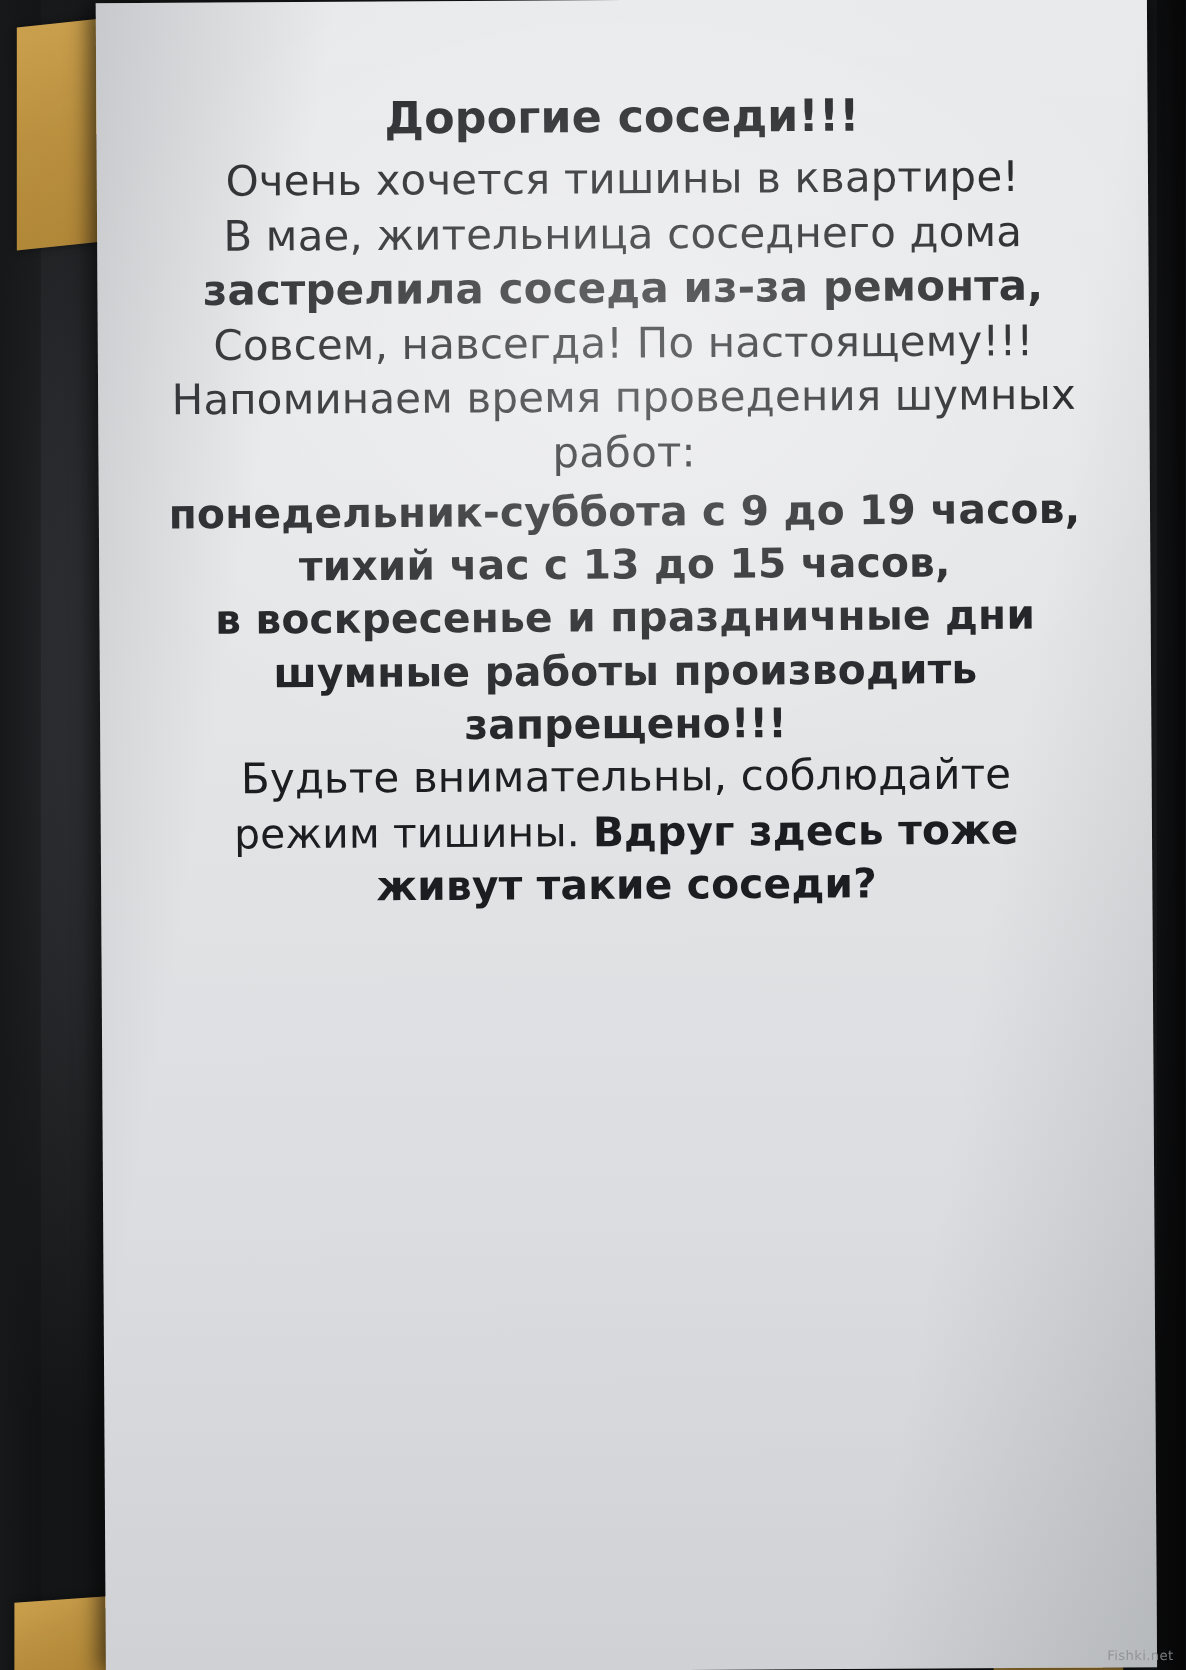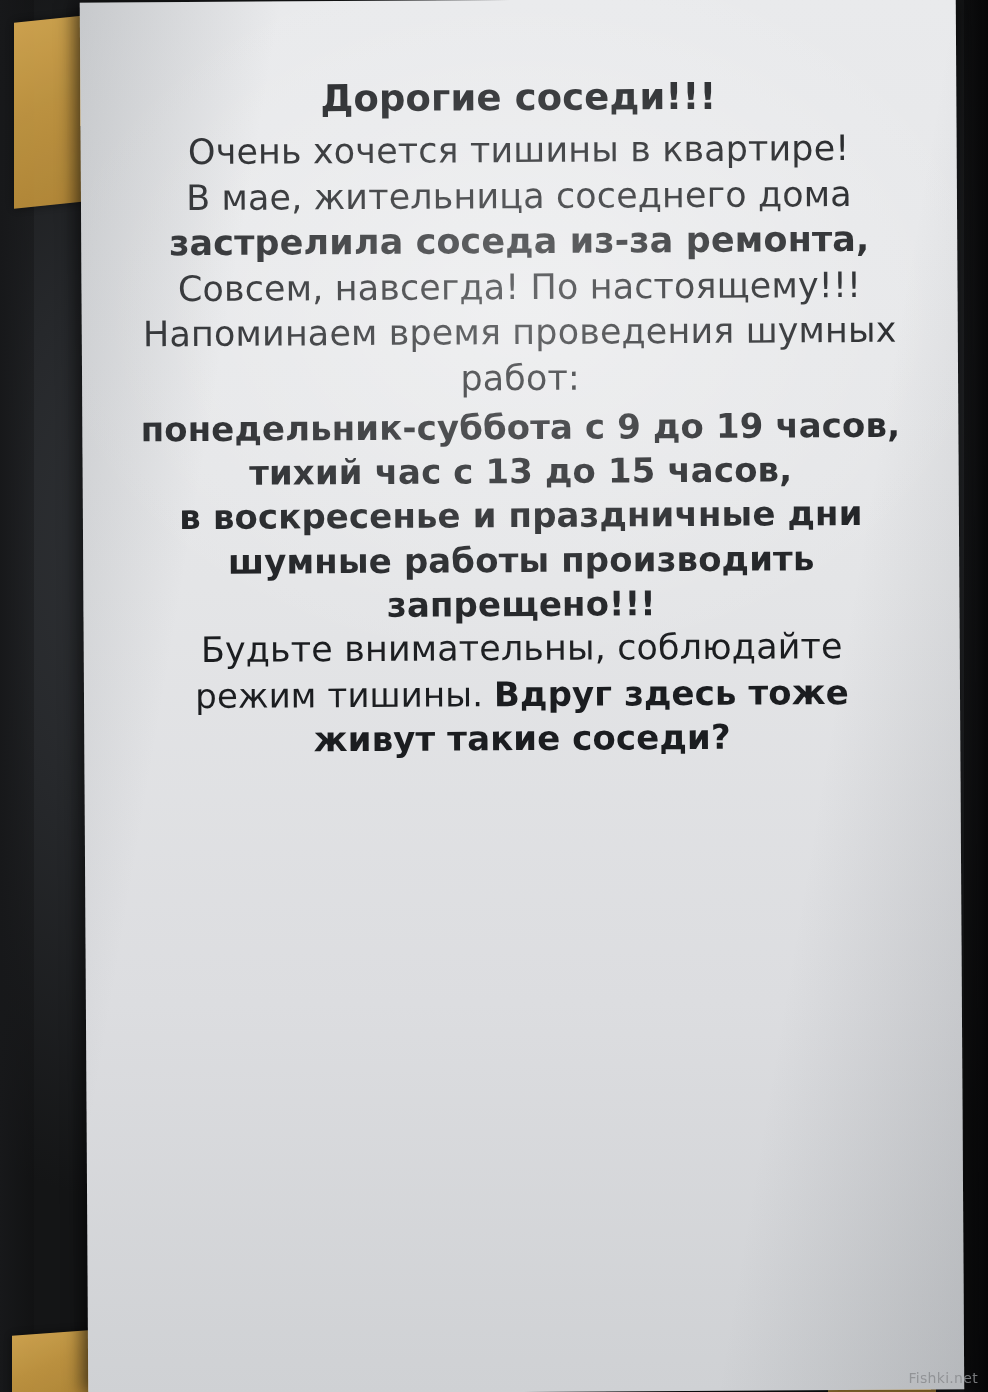--- a/index.html
+++ b/index.html
@@ -141,21 +141,21 @@
   .mix b {
     font-weight: bold;
   }
   .gap-small { height: 4px; }
 
   
   #watermark {
     position: absolute;
     right: 10px;
     bottom: 6px;
-    font-size: 14px;
+    font-size: 11px;
     color: #8b8d90;
     font-family: "DejaVu Sans", sans-serif;
     letter-spacing: 0.3px;
     opacity: 0.85;
   }
 </style>
 </head>
 <body>
 
 <div id="photo">

